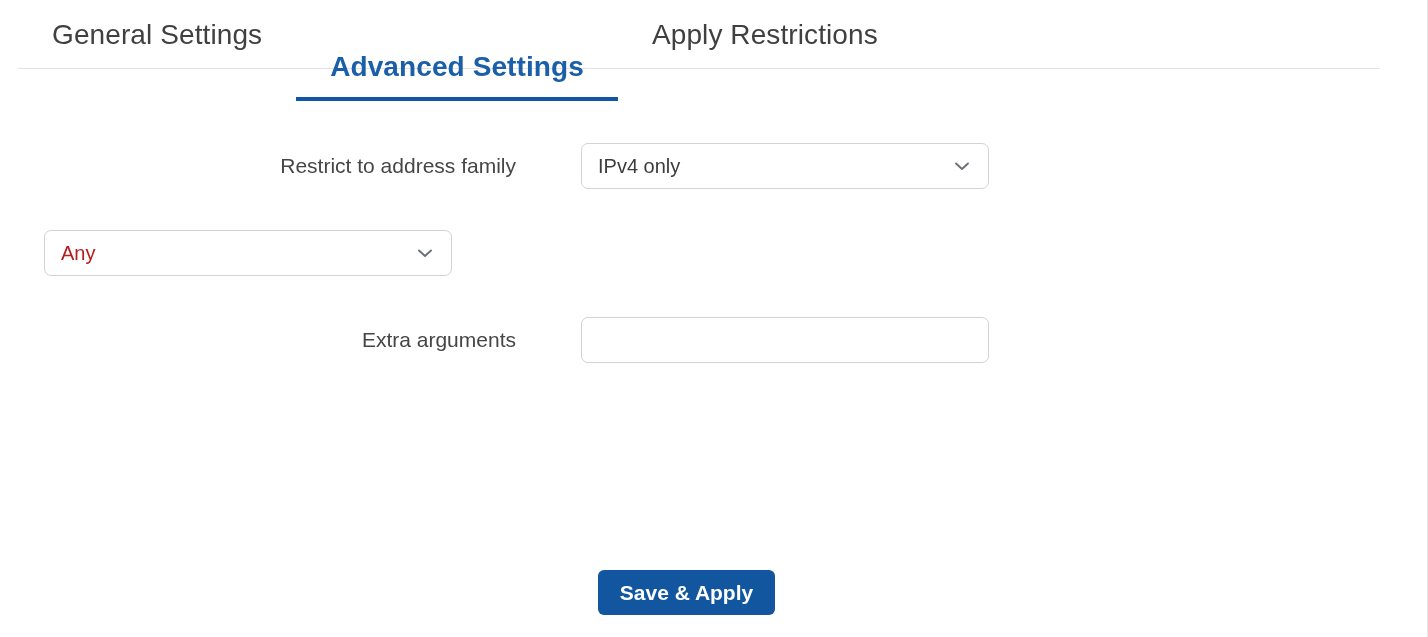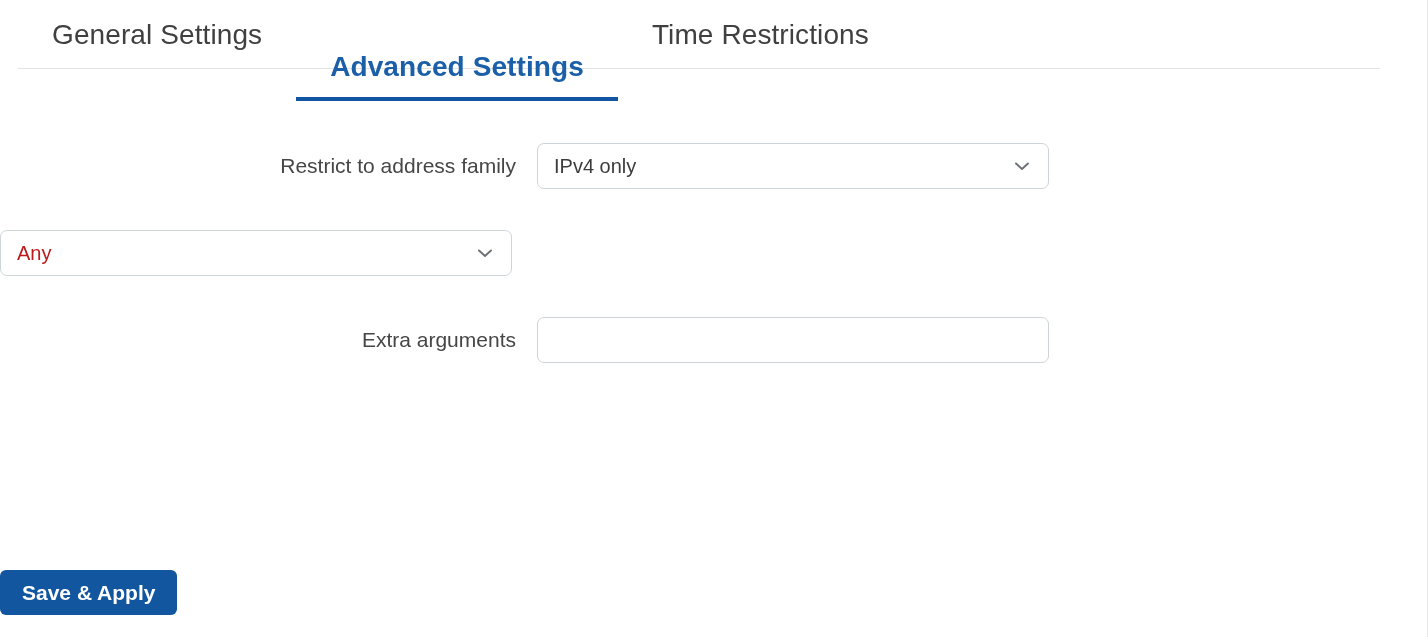--- a/index.html
+++ b/index.html
@@ -86,33 +86,34 @@
     text-align: right;
     padding-right: 21px;
     font-size: 21px;
     color: #464646;
     line-height: 1.2;
     white-space: nowrap;
   }
 
   .field {
     position: relative;
-    width: 512px;
+    width: 408px;
     height: 46px;
     border: 1px solid #cfd4d8;
     border-radius: 7px;
     background: #ffffff;
     display: flex;
     align-items: center;
     padding: 0 42px 0 16px;
     font-size: 20px;
     color: #3c3c3c;
     cursor: pointer;
     overflow: hidden;
     white-space: nowrap;
+    margin-left: 44px;
   }
   .field.text-field { cursor: text; padding-right: 16px; }
   .field .value { line-height: 1; }
   .field .value.placeholder { color: #b91c1c; }
 
   .chev {
     position: absolute;
     right: 15px;
     top: 50%;
     transform: translateY(-50%);
@@ -123,21 +124,21 @@
   .chev svg { display: block; }
 
   
   .footer {
     position: absolute;
     left: 0;
     right: 0;
     top: 570px;
     padding-right: 54px;
     display: flex;
-    justify-content: flex-start;
+    justify-content: center;
   }
   .btn-primary {
     background: #11569f;
     color: #ffffff;
     font-size: 21px;
     font-weight: bold;
     font-family: "Liberation Sans", sans-serif;
     border: none;
     border-radius: 6px;
     padding: 0 22px;
@@ -153,21 +154,21 @@
 <div class="page">
 
   <div class="tabbar">
     <button class="tab">
       <span>General Settings</span>
     </button>
     <button class="tab active">
       <span>Advanced Settings</span>
     </button>
     <button class="tab">
-      <span>Time Restrictions</span>
+      <span>Apply Restrictions</span>
     </button>
   </div>
 
   <div class="form">
 
     <div class="form-row">
       <div class="form-label">Restrict to address family</div>
       <div class="field">
         <span class="value">IPv4 only</span>
         <span class="chev">

